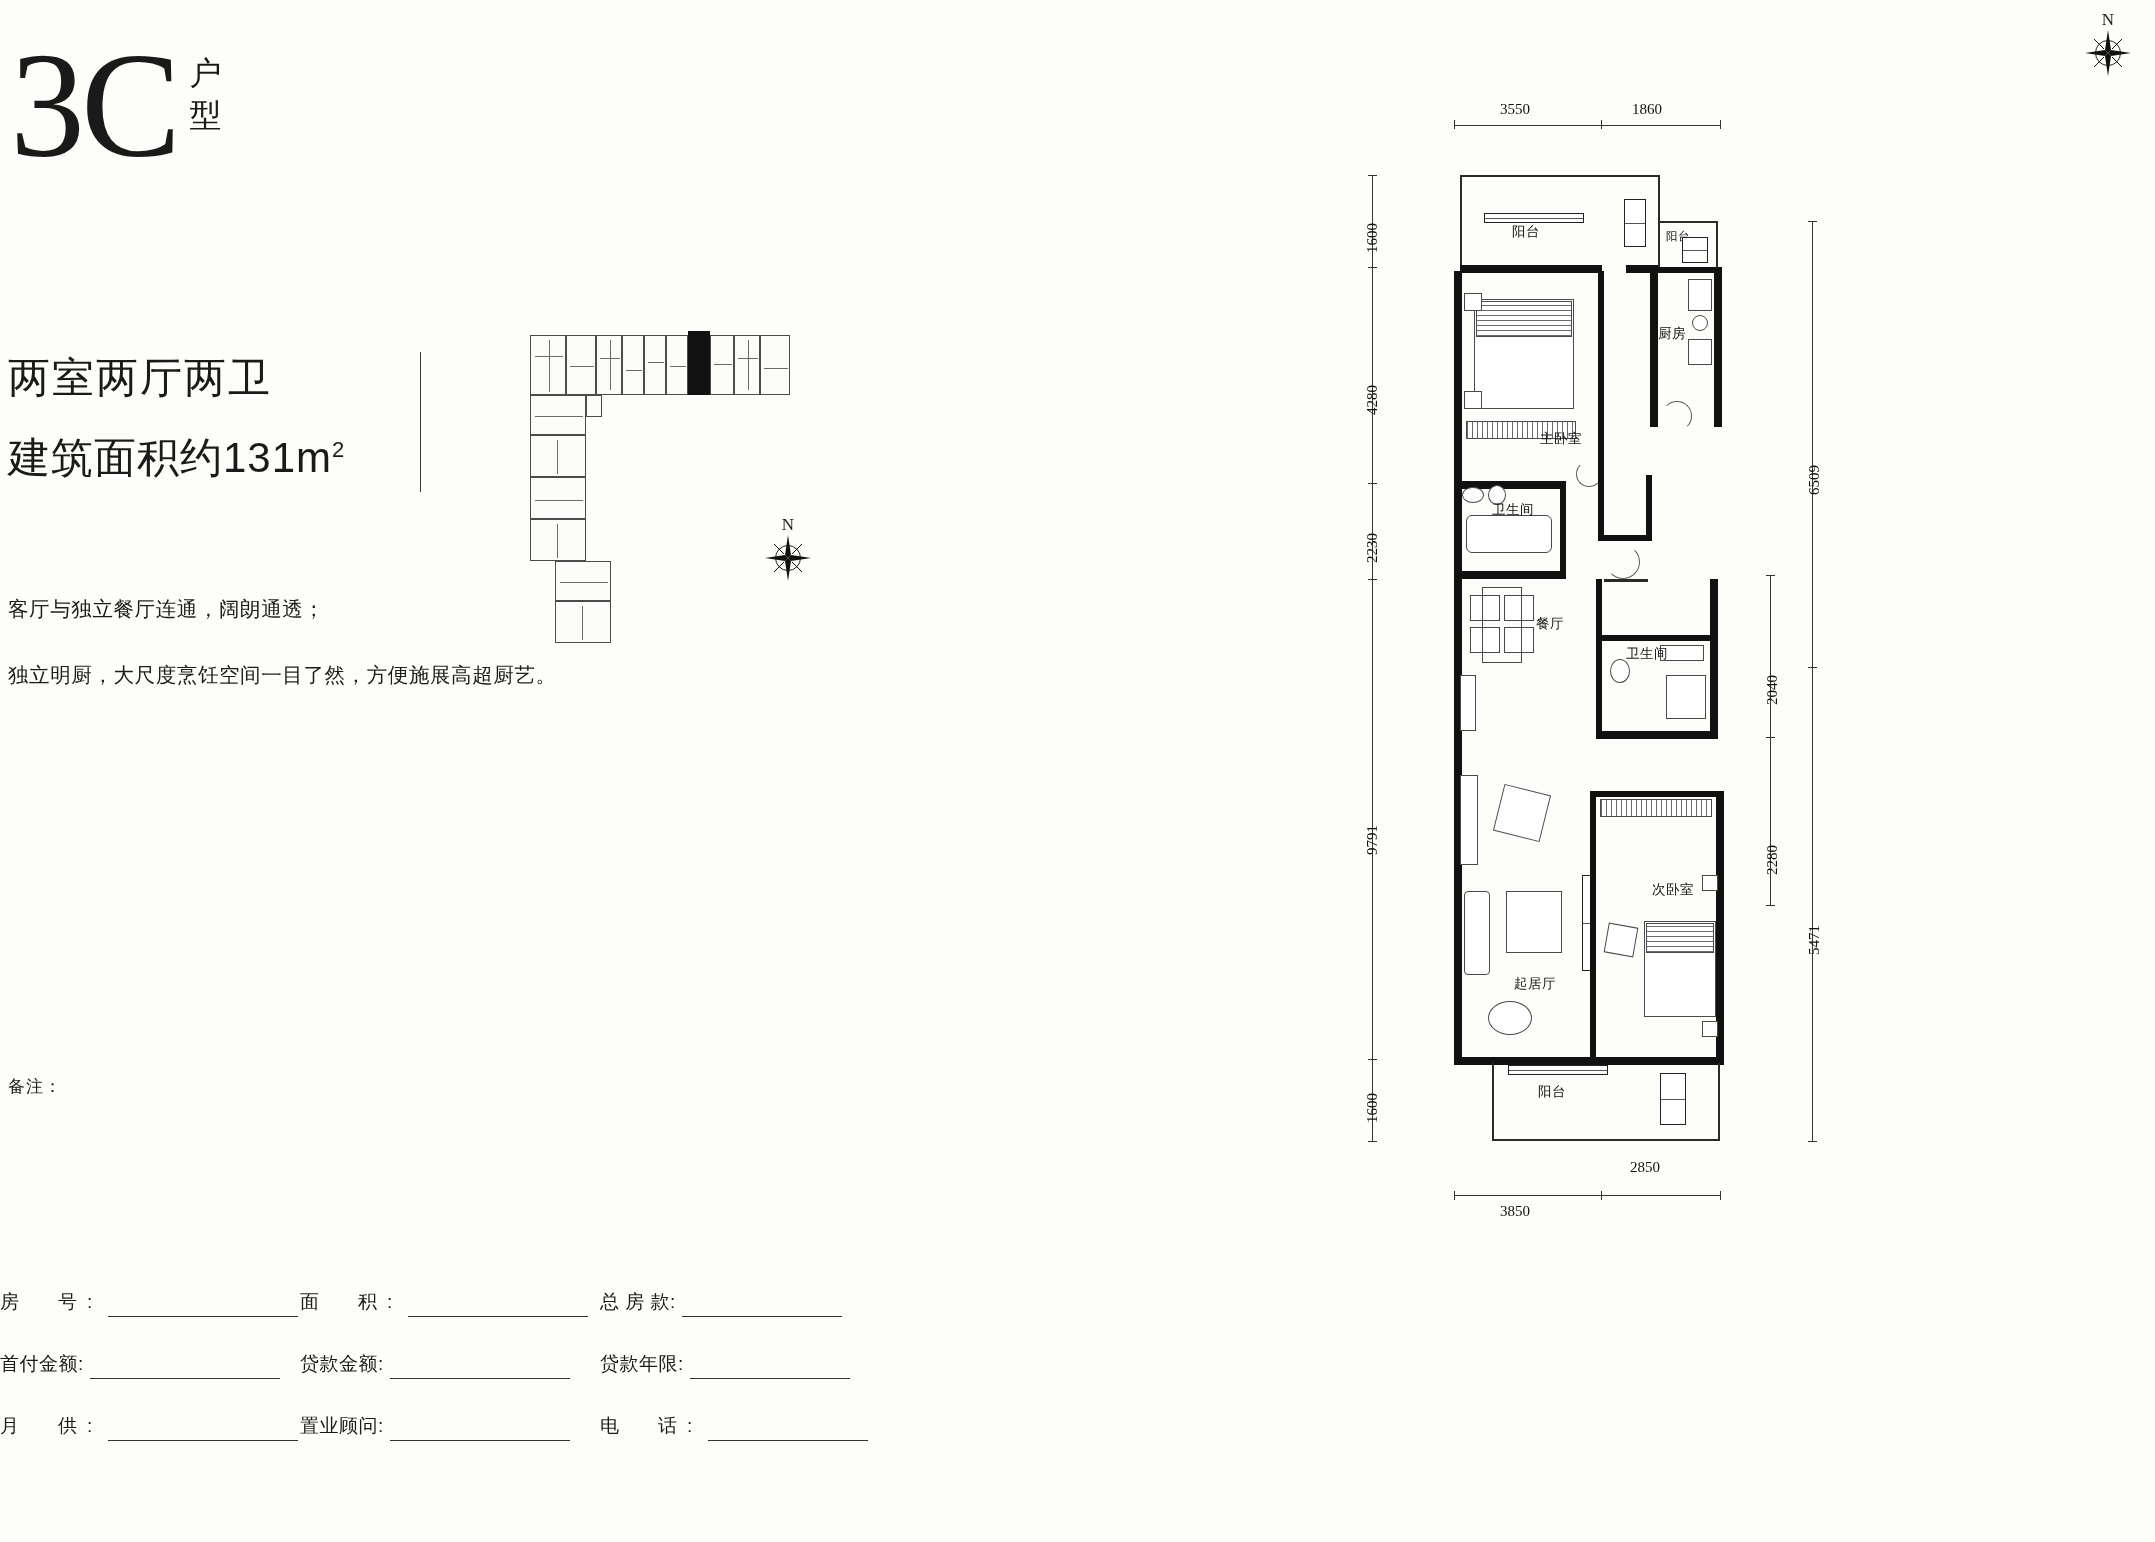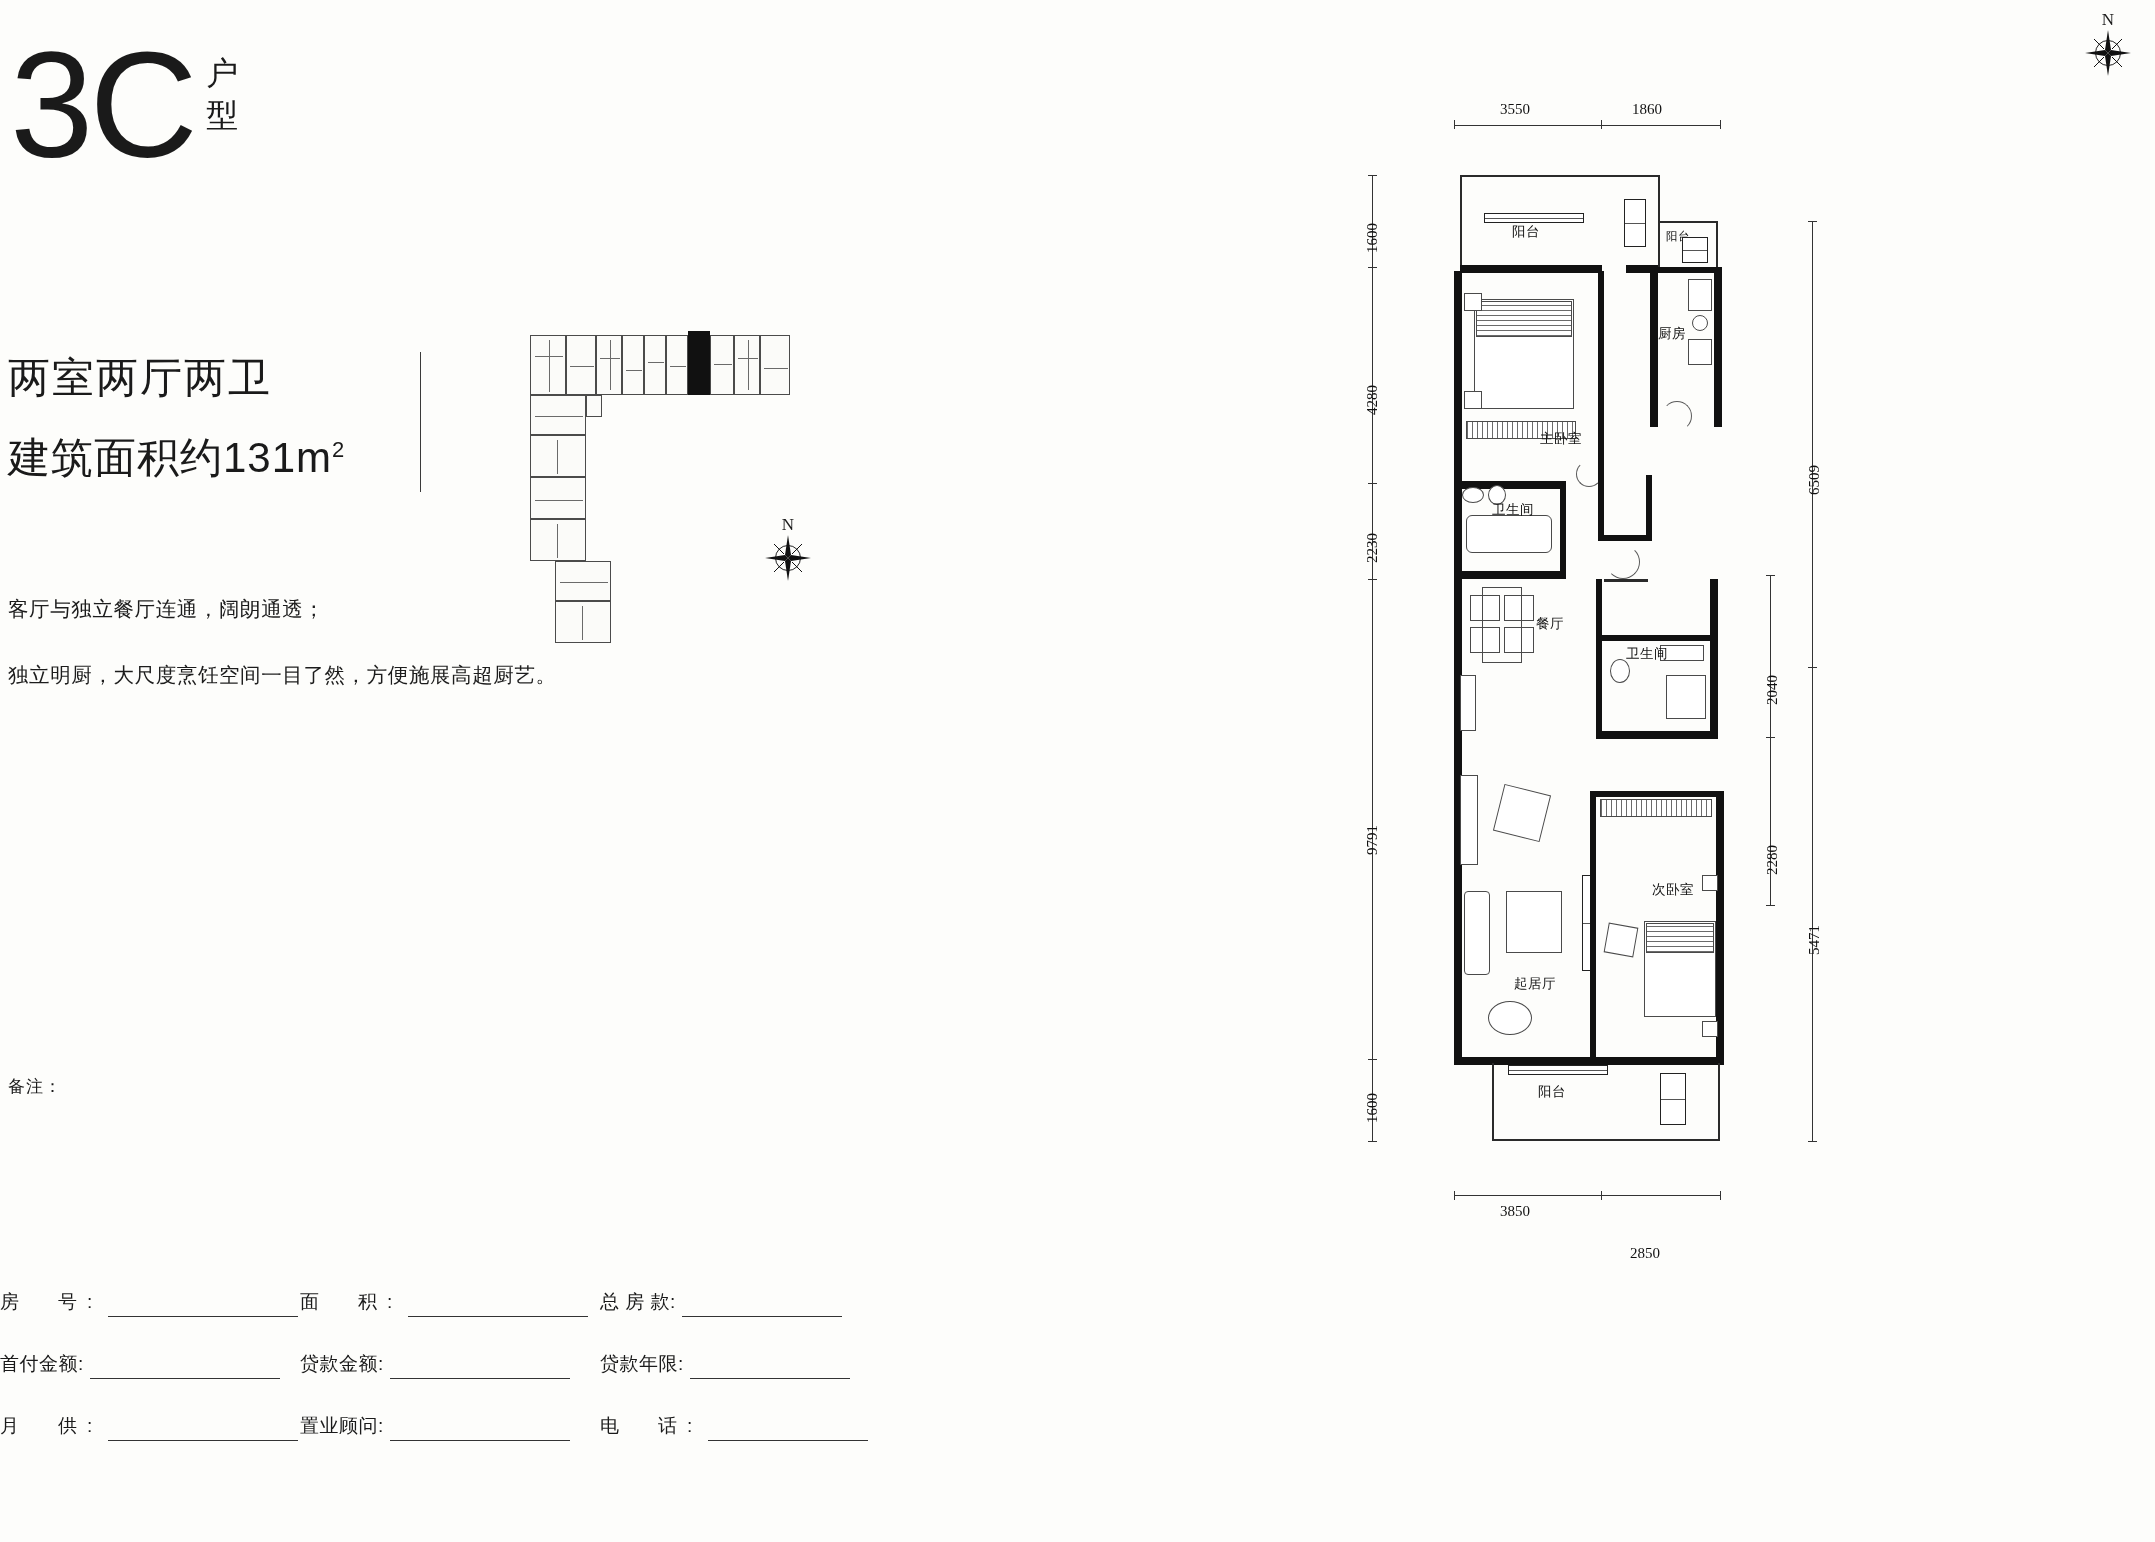--- a/index.html
+++ b/index.html
@@ -17,21 +17,21 @@
     overflow: hidden;
   }
 
   
   .title-block {
     position: absolute;
     left: 10px;
     top: 30px;
   }
   .title-main {
-    font-family: Liberation Sans, sans-serif;
+    font-family: Liberation Serif, serif;
     font-size: 150px;
     line-height: 150px;
     letter-spacing: -4px;
     display: inline-block;
     vertical-align: top;
   }
   .title-suffix {
     display: inline-block;
     vertical-align: top;
     margin-left: 8px;
@@ -539,21 +539,21 @@
   <div class="tick" style="left:171px; top:-55px;"></div>
   <div class="tick" style="left:290px; top:-55px;"></div>
   <div class="dim-text" style="left:70px; top:-74px;">3550</div>
   <div class="dim-text" style="left:202px; top:-74px;">1860</div>
 
   <div class="dim-line" style="left:24px; top:1020px; width:266px; height:1px;"></div>
   <div class="tick" style="left:24px; top:1016px;"></div>
   <div class="tick" style="left:171px; top:1016px;"></div>
   <div class="tick" style="left:290px; top:1016px;"></div>
   <div class="dim-text" style="left:70px; top:1028px;">3850</div>
-  <div class="dim-text" style="left:200px; top:1070px;">2850</div>
+  <div class="dim-text" style="left:200px; top:984px;">2850</div>
 
   <div class="dim-line" style="left:-58px; top:0px; width:1px; height:966px;"></div>
   <div class="tick hz" style="left:-62px; top:0px;"></div>
   <div class="tick hz" style="left:-62px; top:92px;"></div>
   <div class="tick hz" style="left:-62px; top:308px;"></div>
   <div class="tick hz" style="left:-62px; top:404px;"></div>
   <div class="tick hz" style="left:-62px; top:884px;"></div>
   <div class="tick hz" style="left:-62px; top:966px;"></div>
   <div class="dim-text vert" style="left:-66px; top:78px;">1600</div>
   <div class="dim-text vert" style="left:-66px; top:240px;">4280</div>

